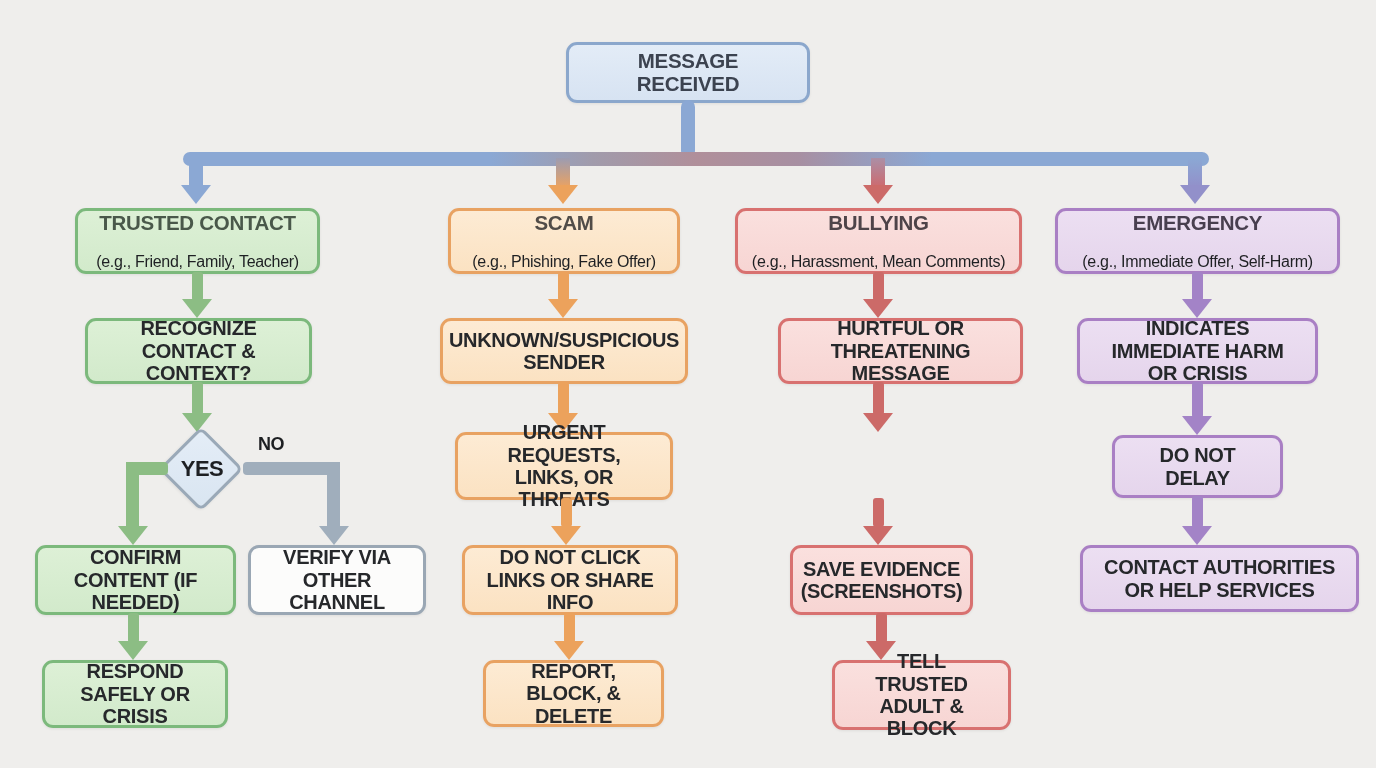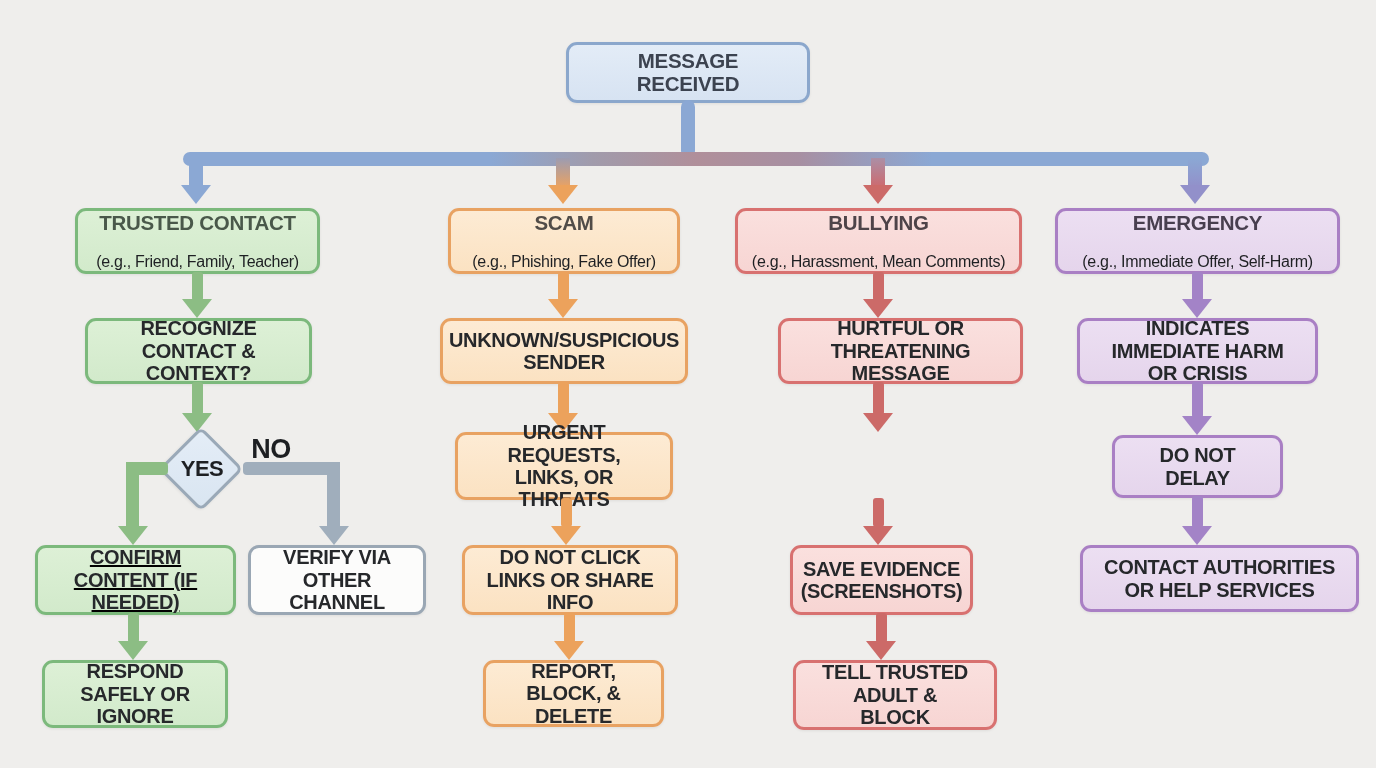--- a/index.html
+++ b/index.html
@@ -53,21 +53,21 @@
     transform:rotate(45deg);box-sizing:border-box;
     box-shadow:0 1px 3px rgba(0,0,0,0.08);
   }
   .diamond-label{
     position:absolute;left:166px;top:439px;width:72px;height:60px;
     display:flex;align-items:center;justify-content:center;
     font-weight:700;font-size:22px;color:#1d1f22;letter-spacing:-0.5px;
   }
   .no-label{
     position:absolute;left:248px;top:434px;width:46px;text-align:center;
-    font-weight:700;font-size:27px;color:#1d1f22;letter-spacing:-0.5px;
+    font-weight:700;font-size:18px;color:#1d1f22;letter-spacing:-0.5px;
   }
 </style>
 </head>
 <body>
 
 <div class="canvas">
 
   <div class="box blue" style="left:566px;top:42px;width:244px;height:61px;">
     <span class="t">MESSAGE RECEIVED</span>
   </div>
@@ -102,30 +102,30 @@
   <div class="no-label">NO</div>
 
   <div class="bar elbow-g" style="left:126px;top:462px;width:42px;height:13px;border-radius:0 4px 4px 0;"></div>
   <div class="bar elbow-g" style="left:126px;top:462px;width:13px;height:65px;border-radius:7px 0 0 0;"></div>
   <div class="head g-a" style="left:118px;top:526px;"></div>
 
   <div class="bar elbow-gr" style="left:243px;top:462px;width:97px;height:13px;border-radius:4px 0 0 4px;"></div>
   <div class="bar elbow-gr" style="left:327px;top:462px;width:13px;height:65px;border-radius:0 7px 0 0;"></div>
   <div class="head gr-a" style="left:319px;top:526px;"></div>
 
-  <div class="box g" style="left:35px;top:545px;width:201px;height:70px;text-decoration:underline;">
+  <div class="box g" style="left:35px;top:545px;width:201px;height:70px;">
     <span class="body-text">CONFIRM CONTENT (IF NEEDED)</span>
   </div>
   <div class="box w" style="left:248px;top:545px;width:178px;height:70px;">
     <span class="body-text">VERIFY VIA OTHER CHANNEL</span>
   </div>
   <div class="shaft g-a" style="left:127.5px;top:613px;height:30px;"></div>
   <div class="head g-a" style="left:118px;top:641px;"></div>
   <div class="box g" style="left:42px;top:660px;width:186px;height:68px;">
-    <span class="body-text">RESPOND SAFELY OR IGNORE</span>
+    <span class="body-text">RESPOND SAFELY OR CRISIS</span>
   </div>
 
   <div class="box o" style="left:448px;top:208px;width:232px;height:66px;">
     <span class="t">SCAM</span>
     <span class="sub">(e.g., Phishing, Fake Offer)</span>
   </div>
   <div class="shaft o-a" style="left:557.5px;top:272px;height:29px;"></div>
   <div class="head o-a" style="left:548px;top:299px;"></div>
 
   <div class="box o" style="left:440px;top:318px;width:248px;height:66px;">
@@ -165,21 +165,21 @@
 
   <div class="shaft r-a" style="left:872.5px;top:498px;height:29px;"></div>
   <div class="head r-a" style="left:863px;top:526px;"></div>
 
   <div class="box r" style="left:790px;top:545px;width:183px;height:70px;">
     <span class="body-text">SAVE EVIDENCE (SCREENSHOTS)</span>
   </div>
   <div class="shaft r-a" style="left:875.5px;top:613px;height:30px;"></div>
   <div class="head r-a" style="left:866px;top:641px;"></div>
 
-  <div class="box r" style="left:793px;top:660px;width:204px;height:70px;">
+  <div class="box r" style="left:832px;top:660px;width:179px;height:70px;">
     <span class="body-text">TELL TRUSTED ADULT &amp; BLOCK</span>
   </div>
 
   <div class="box p" style="left:1055px;top:208px;width:285px;height:66px;">
     <span class="t">EMERGENCY</span>
     <span class="sub">(e.g., Immediate Offer, Self-Harm)</span>
   </div>
   <div class="shaft p-a" style="left:1191.5px;top:272px;height:29px;"></div>
   <div class="head p-a" style="left:1182px;top:299px;"></div>
 

